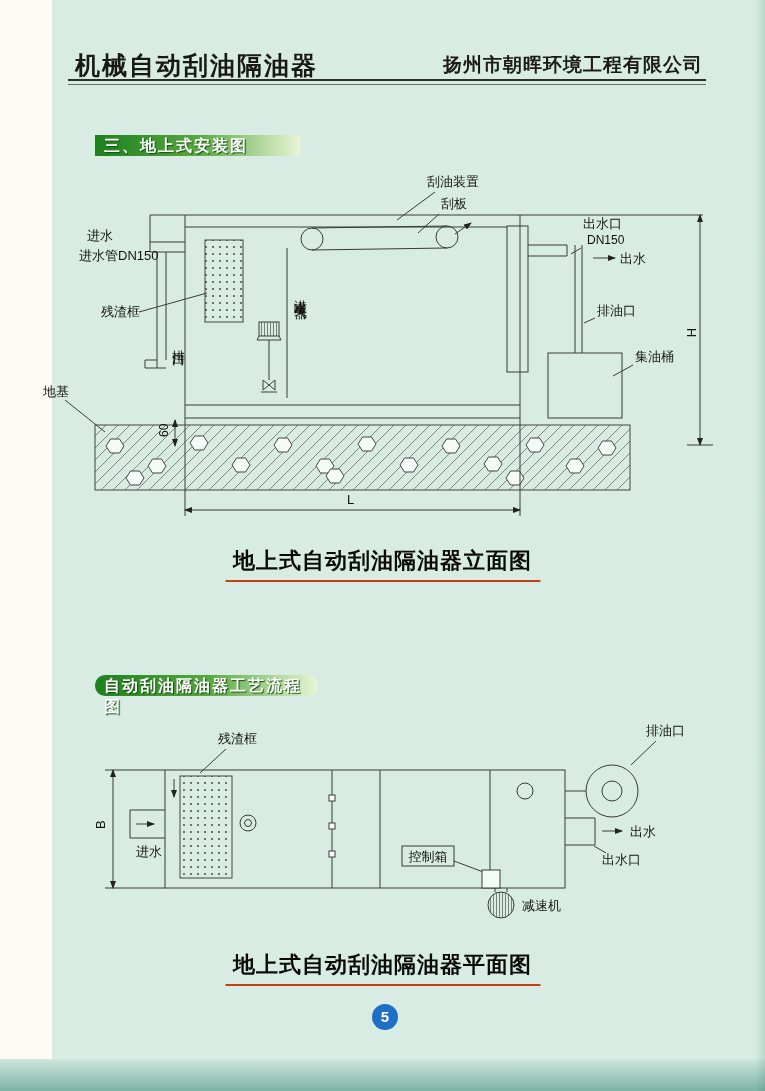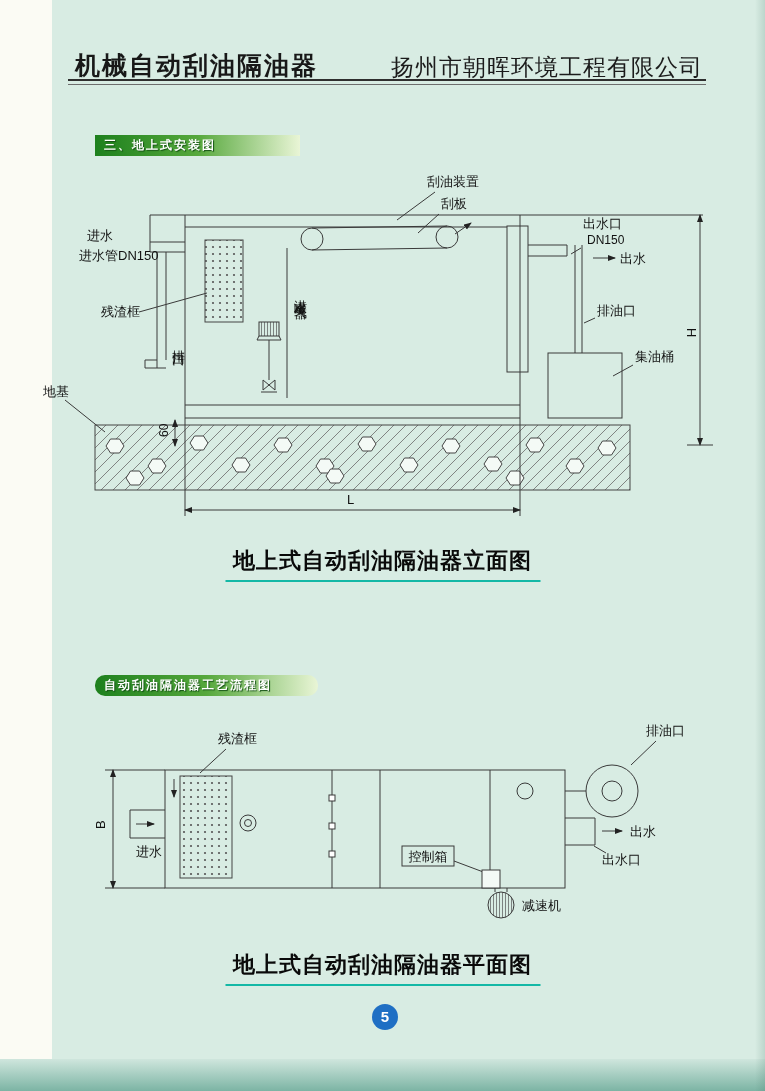--- a/index.html
+++ b/index.html
@@ -11,34 +11,34 @@
   }
   .left-margin{position:absolute;left:0;top:0;width:52px;height:100%;background:#fbfbf4;}
   .bottom-strip{position:absolute;left:0;bottom:0;width:100%;height:32px;
     background:linear-gradient(to bottom,#cfe6dd,#7cb4a4);}
   .right-shade{position:absolute;right:0;top:0;width:10px;height:100%;
     background:linear-gradient(to right,rgba(0,0,0,0),rgba(60,110,95,.18));}
 
   .header-title{position:absolute;left:75px;top:49px;font-family:"Liberation Serif",serif;
     font-weight:bold;font-size:25px;letter-spacing:2px;color:#181818;}
   .header-company{position:absolute;right:62px;top:52px;font-family:"Liberation Serif",serif;
-    font-weight:normal;font-size:23px;letter-spacing:1px;color:#1b1b1b;}
+    font-weight:bold;font-size:19px;letter-spacing:1px;color:#1b1b1b;}
   .rule1{position:absolute;left:68px;top:79px;width:638px;height:2px;background:#2e2e2e;}
   .rule2{position:absolute;left:68px;top:84px;width:638px;height:1px;background:#6d6d6d;}
 
   .banner{position:absolute;height:21px;line-height:21px;padding-left:9px;
-    color:#ffffff;font-weight:bold;font-size:12px;letter-spacing:2px;
+    color:#ffffff;font-weight:bold;font-size:16px;letter-spacing:2px;
     background:linear-gradient(to right,#1d801d,#56a83c,#e9f5d6);
     text-shadow:1px 1px 1px #134f13;}
   .banner-1{left:95px;top:135px;width:196px;}
   .banner-2{left:95px;top:675px;width:214px;border-radius:10px;}
 
   .caption{position:absolute;left:50%;transform:translateX(-50%);
     font-weight:bold;font-size:22px;letter-spacing:1px;color:#0a0a0a;
-    border-bottom:2px solid #14b8a6;padding:0 8px 4px;white-space:nowrap;font-family:Liberation Serif, serif;}
+    border-bottom:2px solid #c2410c;padding:0 8px 4px;white-space:nowrap;font-family:Liberation Serif, serif;}
   .caption-1{top:546px;}
   .caption-2{top:950px;text-align:center;}
 
   .vlabel{position:absolute;writing-mode:vertical-lr;text-orientation:upright;
     font-size:13px;line-height:14px;letter-spacing:2px;color:#111;}
   .vlabel-drain{writing-mode:vertical-rl;letter-spacing:3px;}
 
   .pagenum{position:absolute;left:372px;top:1004px;width:26px;height:26px;border-radius:50%;
     background:#1f6fc4;color:#fff;font-weight:bold;font-size:15px;text-align:center;line-height:26px;}
 

